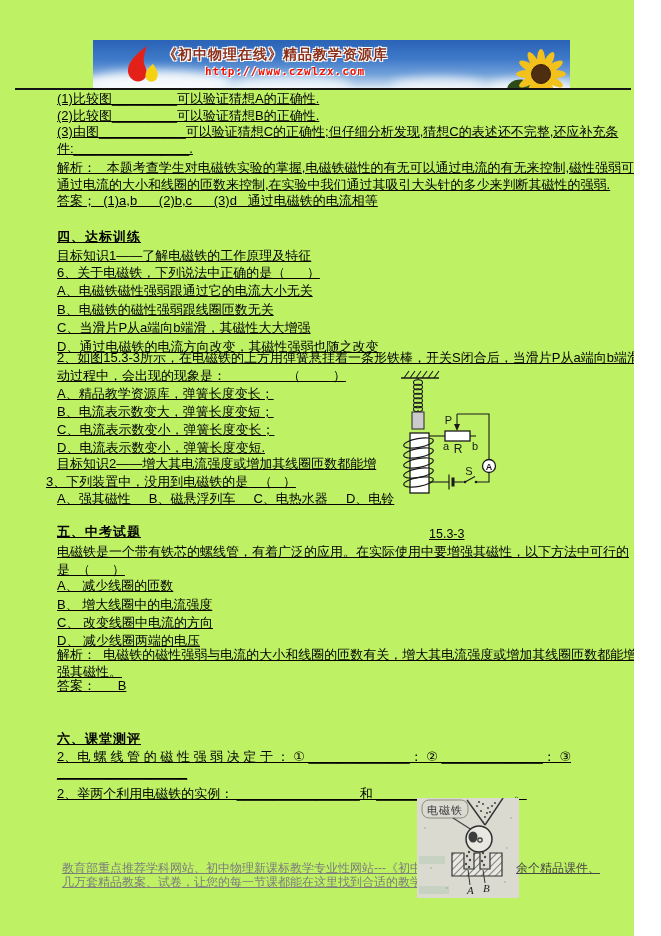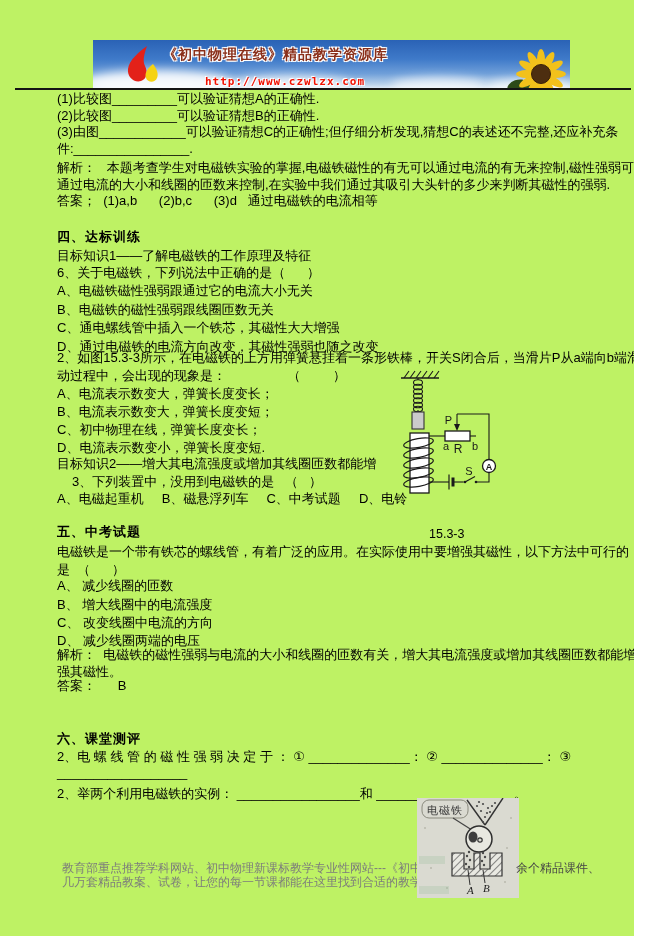--- a/index.html
+++ b/index.html
@@ -9,29 +9,29 @@
   .banner{position:absolute;left:93px;top:40px;width:477px;height:48px;overflow:hidden;
           background:linear-gradient(180deg,#2a62b5 0%,#3f7ac9 40%,#6f9fd9 70%,#b9d2ea 92%,#dce9f5 100%);}
   .cloud{position:absolute;border-radius:50%;background:rgba(255,255,255,.88);filter:blur(5px);}
   .cloud.c1{left:-10px;top:30px;width:150px;height:26px;}
   .cloud.c2{left:138px;top:35px;width:120px;height:20px;opacity:.8;}
   .cloud.c3{left:298px;top:37px;width:95px;height:17px;opacity:.75;}
   .cloud.c4{left:392px;top:39px;width:90px;height:15px;opacity:.85;}
   .banner-title{position:absolute;left:70px;top:6px;font-size:14px;font-weight:bold;letter-spacing:1px;
         color:#8a2f1a;text-shadow:0 0 2px #fff,1px 1px 0 #fff,-1px -1px 0 #fff,1px -1px 0 #fff,-1px 1px 0 #fff;
         white-space:pre;}
-  .banner-url{position:absolute;left:112px;top:35px;font-size:11px;font-weight:bold;letter-spacing:1px;
+  .banner-url{position:absolute;left:112px;top:25px;font-size:11px;font-weight:bold;letter-spacing:1px;
         font-family:"DejaVu Sans Mono","Liberation Mono",monospace;color:#f01000;
         text-shadow:0 0 2px #fff,1px 1px 0 #fff,-1px -1px 0 #fff;white-space:pre;}
   .logo-svg{position:absolute;left:24px;top:2px;}
   .sunflower-svg{position:absolute;left:412px;top:4px;}
   .top-rule{position:absolute;left:15px;top:88px;width:616px;height:2px;background:#141414;}
   
   .line{position:absolute;font-size:13px;line-height:15px;color:#000;white-space:pre;
-        font-family:"Liberation Sans","DejaVu Sans",sans-serif;}
+        font-family:"Liberation Sans","DejaVu Sans",sans-serif;text-decoration:underline;}
   .line.bold{font-weight:bold;font-size:13px;letter-spacing:1px;}
   .line.caption{font-size:12.5px;}
   .line.gray{color:#7c7c7c;font-size:12px;z-index:1;}
   .line.gray2{color:#464646;font-size:12px;z-index:3;}
   
   .circuit-fig{position:absolute;left:398px;top:365px;z-index:2;}
   .scan-fig{position:absolute;left:417px;top:798px;z-index:2;}
 </style>
 </head>
 <body>
@@ -77,31 +77,31 @@
       <div class="line" style="top: 124px; left: 57px;">(3)由图____________可以验证猜想C的正确性;但仔细分析发现,猜想C的表述还不完整,还应补充条</div>
       <div class="line" style="top: 141px; left: 57px;">件:________________.</div>
       <div class="line" style="top: 160px; left: 57px;">解析：   本题考查学生对电磁铁实验的掌握,电磁铁磁性的有无可以通过电流的有无来控制,磁性强弱可</div>
       <div class="line" style="top: 177px; left: 57px;">通过电流的大小和线圈的匝数来控制,在实验中我们通过其吸引大头针的多少来判断其磁性的强弱.</div>
       <div class="line" style="top: 193px; left: 57px;">答案；  (1)a,b      (2)b,c      (3)d   通过电磁铁的电流相等</div>
       <div class="line bold" style="top: 229px; left: 57px;">四、达标训练</div>
       <div class="line" style="top: 248px; left: 57px;">目标知识1——了解电磁铁的工作原理及特征</div>
       <div class="line" style="top: 265px; left: 57px;">6、关于电磁铁，下列说法中正确的是（      ）</div>
       <div class="line" style="top: 283px; left: 57px;">A、电磁铁磁性强弱跟通过它的电流大小无关</div>
       <div class="line" style="top: 302px; left: 57px;">B、电磁铁的磁性强弱跟线圈匝数无关</div>
-      <div class="line" style="top: 320px; left: 57px;">C、通电螺线管中插入一个铁芯，其磁性大大增强</div>
+      <div class="line" style="top: 320px; left: 57px;">C、当滑片P从a端向b端滑，其磁性大大增强</div>
       <div class="line" style="top: 339px; left: 57px;">D、通过电磁铁的电流方向改变，其磁性强弱也随之改变</div>
       <div class="line" style="top: 350px; left: 57px;">2、如图15.3-3所示，在电磁铁的上方用弹簧悬挂着一条形铁棒，开关S闭合后，当滑片P从a端向b端滑</div>
       <div class="line" style="top: 368px; left: 57px;">动过程中，会出现的现象是：                 （         ）</div>
-      <div class="line" style="top: 386px; left: 57px;">A、电流表示数变大，弹簧长度变长；</div>
+      <div class="line" style="top: 386px; left: 57px;">A、精品教学资源库，弹簧长度变长；</div>
       <div class="line" style="top: 404px; left: 57px;">B、电流表示数变大，弹簧长度变短；</div>
-      <div class="line" style="top: 422px; left: 57px;">C、初中物理在线，弹簧长度变长；</div>
+      <div class="line" style="top: 422px; left: 57px;">C、电流表示数变小，弹簧长度变长；</div>
       <div class="line" style="top: 440px; left: 57px;">D、电流表示数变小，弹簧长度变短.</div>
       <div class="line" style="top: 456px; left: 57px;">目标知识2——增大其电流强度或增加其线圈匝数都能增</div>
-      <div class="line" style="top: 474px; left: 72px;">3、下列装置中，没用到电磁铁的是   （   ）</div>
-      <div class="line" style="top: 491px; left: 57px;">A、电磁起重机     B、磁悬浮列车     C、中考试题     D、电铃</div>
+      <div class="line" style="top: 474px; left: 46px;">3、下列装置中，没用到电磁铁的是   （   ）</div>
+      <div class="line" style="top: 491px; left: 57px;">A、强其磁性     B、磁悬浮列车     C、电热水器     D、电铃</div>
       <div class="line bold" style="top: 524px; left: 57px;">五、中考试题</div>
       <div class="line" style="top: 544px; left: 57px;">电磁铁是一个带有铁芯的螺线管，有着广泛的应用。在实际使用中要增强其磁性，以下方法中可行的</div>
       <div class="line" style="top: 562px; left: 57px;">是  （      ）</div>
       <div class="line" style="top: 578px; left: 57px;">A、 减少线圈的匝数</div>
       <div class="line" style="top: 597px; left: 57px; text-align: right;">B、 增大线圈中的电流强度</div>
       <div class="line" style="top: 615px; left: 57px;">C、 改变线圈中电流的方向</div>
       <div class="line" style="top: 633px; left: 57px;">D、 减少线圈两端的电压</div>
       <div class="line" style="top: 647px; left: 57px;">解析：  电磁铁的磁性强弱与电流的大小和线圈的匝数有关，增大其电流强度或增加其线圈匝数都能增</div>
       <div class="line" style="top: 664px; left: 57px;">强其磁性。</div>
       <div class="line" style="top: 678px; left: 57px;">答案：      B</div>

